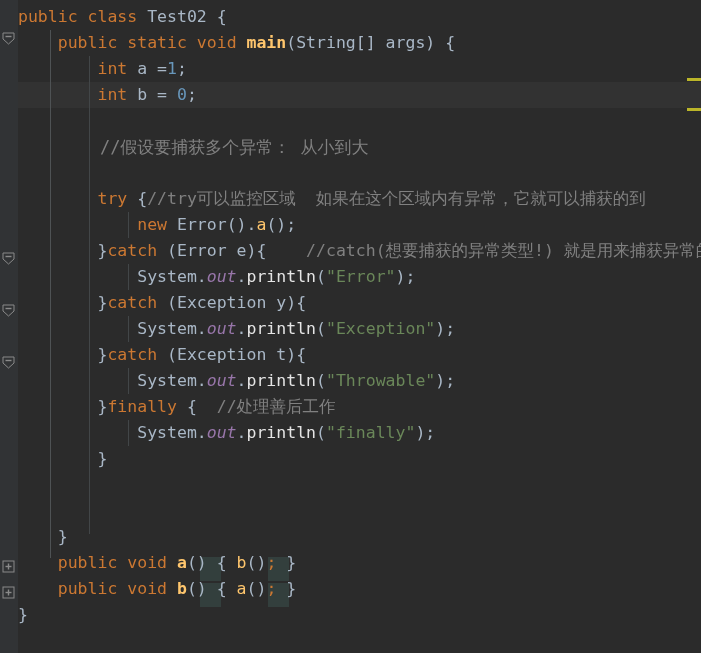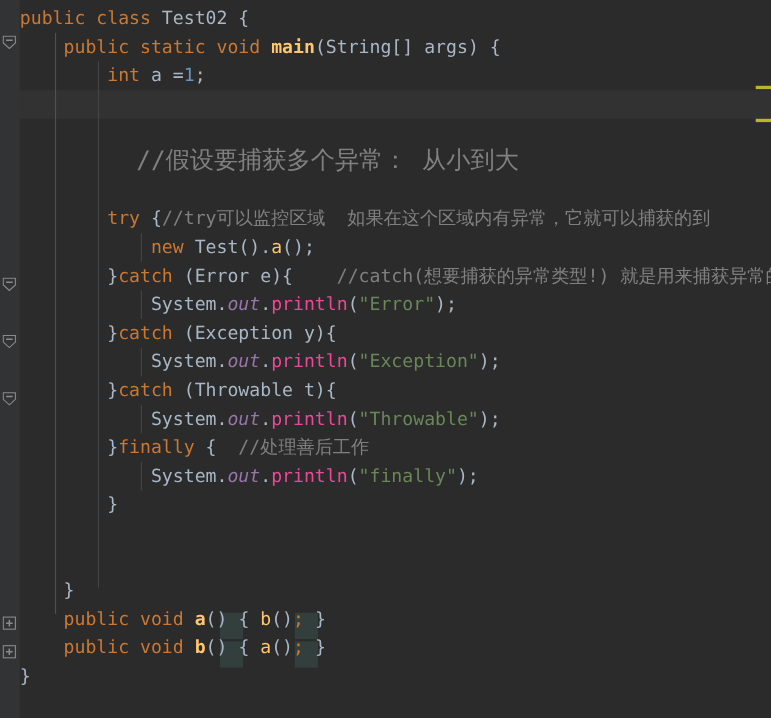--- a/index.html
+++ b/index.html
@@ -95,21 +95,21 @@
   .t-plain    { color: #a9b7c6; }
   .t-type     { color: #a9b7c6; }
   .t-method   { color: #ffc66d; font-weight: bold; }
   .t-methodcall { color: #ffc66d; }
   .t-field    { color: #9876aa; font-style: italic; margin-top: 28px; }
   .t-str      { color: #6a8759; }
   .t-num      { color: #6897bb; }
   .t-comment  { color: #808080; }
   .t-param    { color: #a9b7c6; }
   .t-local    { color: #a9b7c6; }
-  .t-printmeth{ color: #ec4899; }
+  .t-printmeth{ color: #e5e5e5; }
 
   
   .brace-hl {
     position: absolute;
     background: #3b514d;
     opacity: 0.55;
     z-index: 4;
   }
 </style>
 </head>
@@ -174,30 +174,31 @@
           <path d="M3.5 6.5 H9.5" stroke="#8a8a8a" stroke-width="1.4"></path>
           <path d="M6.5 3.5 V9.5" stroke="#8a8a8a" stroke-width="1.4"></path>
         </svg>
       </div>
     </div>
 
   <div class="code-layer" id="code-layer">
       <div class="code-line" style="top: 4px; line-height: 26px; height: 26px; font-size: 16.5px;"><span class="t-kw">public class </span><span class="t-type">Test02 </span><span class="t-plain">{</span></div>
       <div class="code-line" style="top: 30px; line-height: 26px; height: 26px; font-size: 16.5px;"><span class="t-plain">    </span><span class="t-kw">public static void </span><span class="t-method">main</span><span class="t-plain">(</span><span class="t-type">String[] </span><span class="t-param">args</span><span class="t-plain">) {</span></div>
       <div class="code-line" style="top: 56px; line-height: 26px; height: 26px; font-size: 16.5px;"><span class="t-plain">        </span><span class="t-kw">int </span><span class="t-local">a </span><span class="t-plain">=</span><span class="t-num">1</span><span class="t-plain">;</span></div>
+      <div class="code-line" style="top: 82px; line-height: 26px; height: 26px; font-size: 16.5px;"><span class="t-plain">        </span><span class="t-kw">int </span><span class="t-local">b </span><span class="t-plain">= </span><span class="t-num">0</span><span class="t-plain">;</span></div>
       <div class="code-line" style="top: 108px; line-height: 26px; height: 26px; font-size: 16.5px;"></div>
-      <div class="code-line" style="top: 134px; line-height: 26px; height: 26px; font-size: 22px;"><span class="t-plain">        </span><span class="t-comment">//假设要捕获多个异常： 从小到大</span></div>
+      <div class="code-line" style="top: 134px; line-height: 26px; height: 26px; font-size: 17px;"><span class="t-plain">        </span><span class="t-comment">//假设要捕获多个异常： 从小到大</span></div>
       <div class="code-line" style="top: 160px; line-height: 26px; height: 26px; font-size: 16.5px;"></div>
       <div class="code-line" style="top: 186px; line-height: 26px; height: 26px; font-size: 16.5px;"><span class="t-plain">        </span><span class="t-kw">try </span><span class="t-plain">{</span><span class="t-comment">//try可以监控区域  如果在这个区域内有异常，它就可以捕获的到</span></div>
-      <div class="code-line" style="top: 212px; line-height: 26px; height: 26px; font-size: 16.5px;"><span class="t-plain">            </span><span class="t-kw">new </span><span class="t-type">Test</span><span class="t-plain">().</span><span class="t-methodcall">a</span><span class="t-plain">();</span></div>
+      <div class="code-line" style="top: 212px; line-height: 26px; height: 26px; font-size: 16.5px;"><span class="t-plain">            </span><span class="t-kw">new </span><span class="t-type">Error</span><span class="t-plain">().</span><span class="t-methodcall">a</span><span class="t-plain">();</span></div>
       <div class="code-line" style="top: 238px; line-height: 26px; height: 26px; font-size: 16.5px;"><span class="t-plain">        }</span><span class="t-kw">catch </span><span class="t-plain">(Error e){    </span><span class="t-comment">//catch(想要捕获的异常类型!) 就是用来捕获异常的</span></div>
       <div class="code-line" style="top: 264px; line-height: 26px; height: 26px; font-size: 16.5px;"><span class="t-plain">            System.</span><span class="t-field">out</span><span class="t-plain">.</span><span class="t-printmeth">println</span><span class="t-plain">(</span><span class="t-str">"Error"</span><span class="t-plain">);</span></div>
       <div class="code-line" style="top: 290px; line-height: 26px; height: 26px; font-size: 16.5px;"><span class="t-plain">        }</span><span class="t-kw">catch </span><span class="t-plain">(Exception y){</span></div>
       <div class="code-line" style="top: 316px; line-height: 26px; height: 26px; font-size: 16.5px;"><span class="t-plain">            System.</span><span class="t-field">out</span><span class="t-plain">.</span><span class="t-printmeth">println</span><span class="t-plain">(</span><span class="t-str">"Exception"</span><span class="t-plain">);</span></div>
-      <div class="code-line" style="top: 342px; line-height: 26px; height: 26px; font-size: 16.5px;"><span class="t-plain">        }</span><span class="t-kw">catch </span><span class="t-plain">(Throwable t){</span></div>
+      <div class="code-line" style="top: 342px; line-height: 26px; height: 26px; font-size: 16.5px;"><span class="t-plain">        }</span><span class="t-kw">catch </span><span class="t-plain">(Exception t){</span></div>
       <div class="code-line" style="top: 368px; line-height: 26px; height: 26px; font-size: 16.5px;"><span class="t-plain">            System.</span><span class="t-field">out</span><span class="t-plain">.</span><span class="t-printmeth">println</span><span class="t-plain">(</span><span class="t-str">"Throwable"</span><span class="t-plain">);</span></div>
       <div class="code-line" style="top: 394px; line-height: 26px; height: 26px; font-size: 16.5px;"><span class="t-plain">        }</span><span class="t-kw">finally </span><span class="t-plain">{  </span><span class="t-comment">//处理善后工作</span></div>
       <div class="code-line" style="top: 420px; line-height: 26px; height: 26px; font-size: 16.5px;"><span class="t-plain">            System.</span><span class="t-field">out</span><span class="t-plain">.</span><span class="t-printmeth">println</span><span class="t-plain">(</span><span class="t-str">"finally"</span><span class="t-plain">);</span></div>
       <div class="code-line" style="top: 446px; line-height: 26px; height: 26px; font-size: 16.5px;"><span class="t-plain">        }</span></div>
       <div class="code-line" style="top: 472px; line-height: 26px; height: 26px; font-size: 16.5px;"><span class="t-plain">        </span></div>
       <div class="code-line" style="top: 524px; line-height: 26px; height: 26px; font-size: 16.5px;"><span class="t-plain">    }</span></div>
       <div class="code-line" style="top: 550px; line-height: 26px; height: 26px; font-size: 16.5px;"><span class="t-plain">    </span><span class="t-kw">public void </span><span class="t-method">a</span><span class="t-plain">() { </span><span class="t-methodcall">b</span><span class="t-plain">()</span><span class="t-kw">;</span><span class="t-plain"> }</span></div>
       <div class="code-line" style="top: 576px; line-height: 26px; height: 26px; font-size: 16.5px;"><span class="t-plain">    </span><span class="t-kw">public void </span><span class="t-method">b</span><span class="t-plain">() { </span><span class="t-methodcall">a</span><span class="t-plain">()</span><span class="t-kw">;</span><span class="t-plain"> }</span></div>
       <div class="code-line" style="top: 602px; line-height: 26px; height: 26px; font-size: 16.5px;"><span class="t-plain">}</span></div>
     </div>

